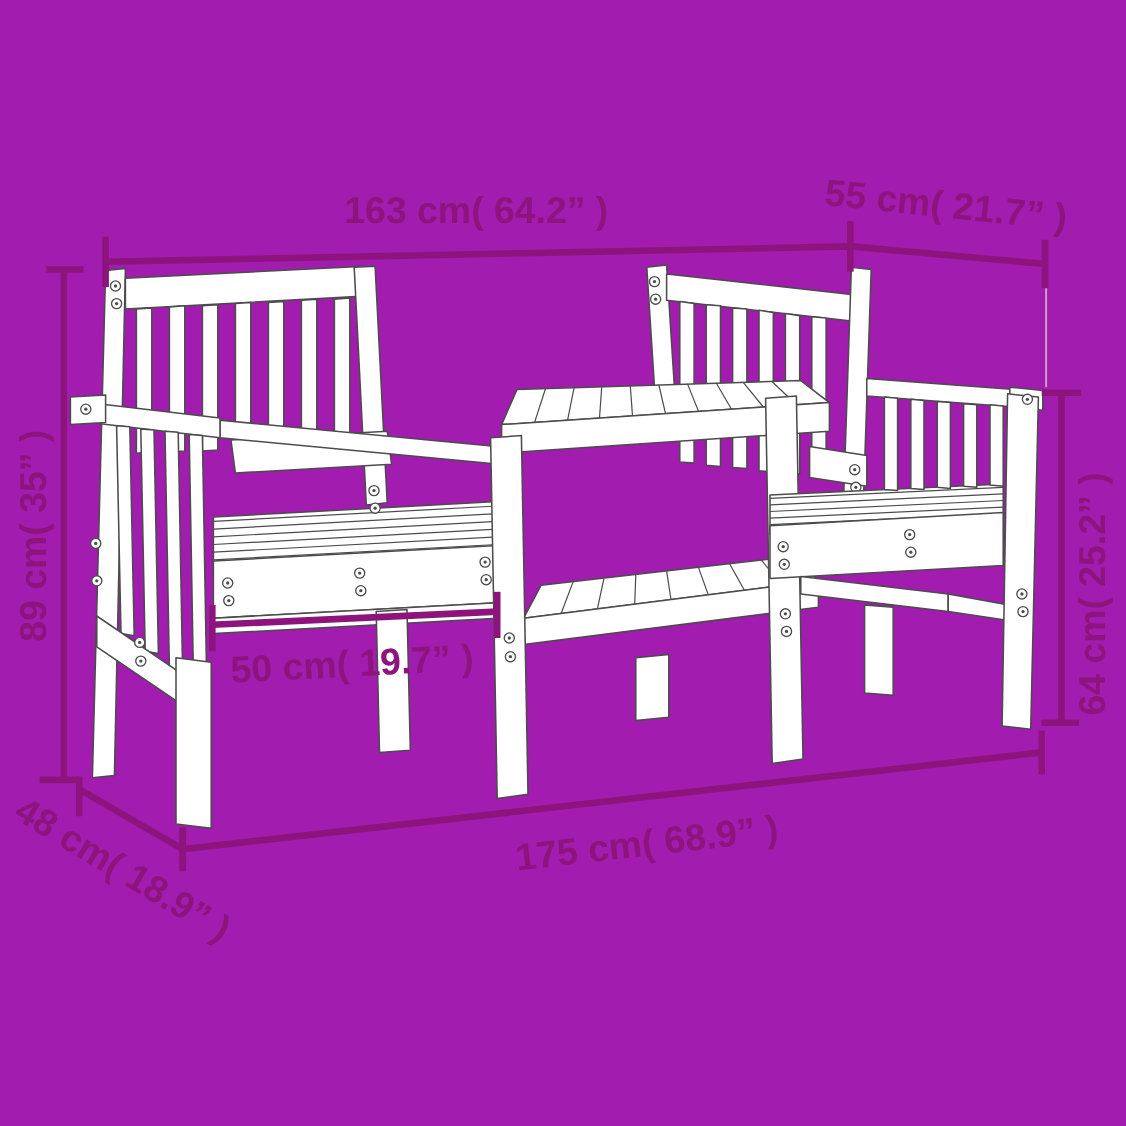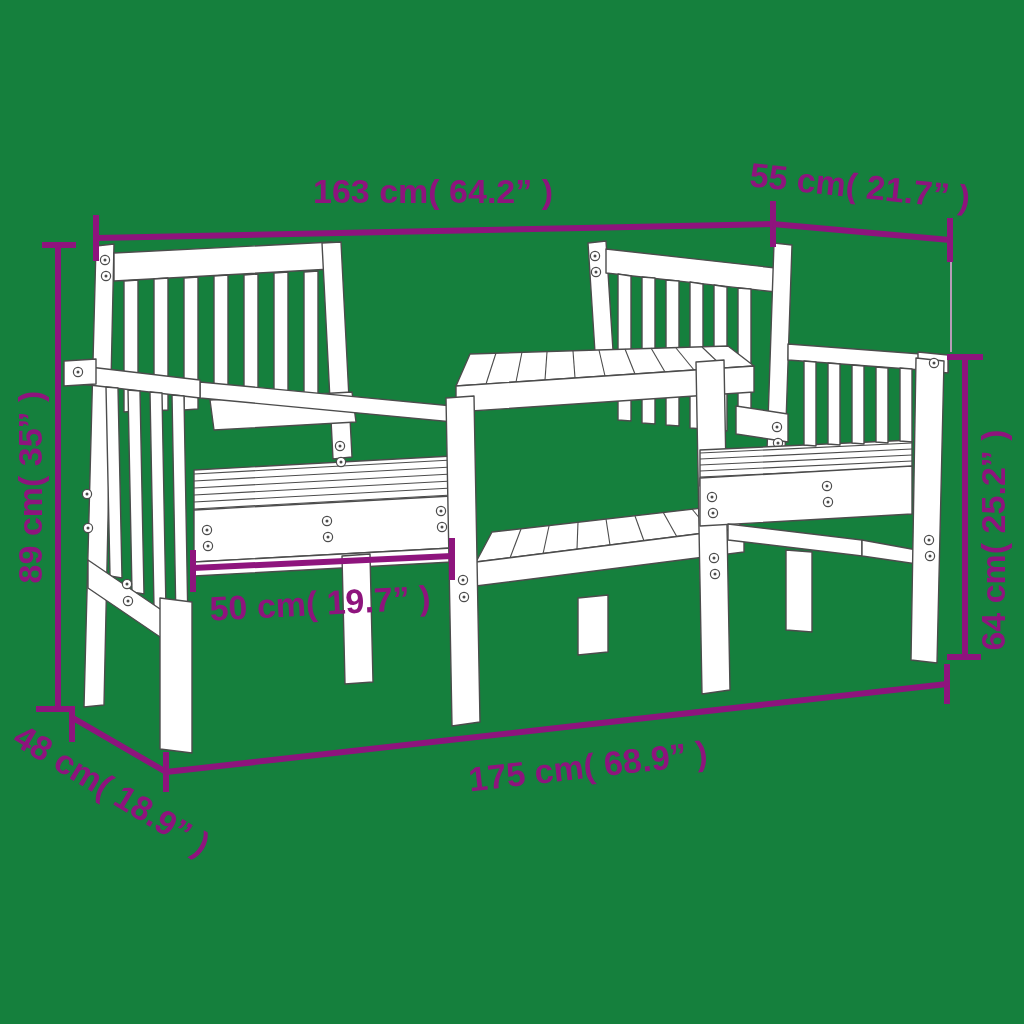--- a/index.html
+++ b/index.html
@@ -1,16 +1,16 @@
 <!DOCTYPE html>
 <html><head>
 <meta charset="utf-8">
 <style>
   html,body{margin:0;padding:0;background:#fff;}
-  .stage{position:relative;width:1024px;height:1024px;background:#15803d;overflow:hidden;
+  .stage{position:relative;width:1024px;height:1024px;background:#a21caf;overflow:hidden;
          font-family:"Liberation Sans",sans-serif;}
   svg{display:block}
   .wood{fill:#ffffff;stroke:#4c4c4c;stroke-width:1.4;stroke-linejoin:round;}
   .wline{stroke:#4c4c4c;stroke-width:1.1;fill:none;}
   .dim{stroke:#8E147D;stroke-width:6;fill:none;stroke-linecap:butt;}
   .thin{stroke:#C9A0C6;stroke-width:1.8;fill:none;}
   .dimtext{fill:#8E147D;font-family:"Liberation Sans",sans-serif;font-weight:bold;
            font-size:34px;text-anchor:middle;}
 </style>
 </head>

